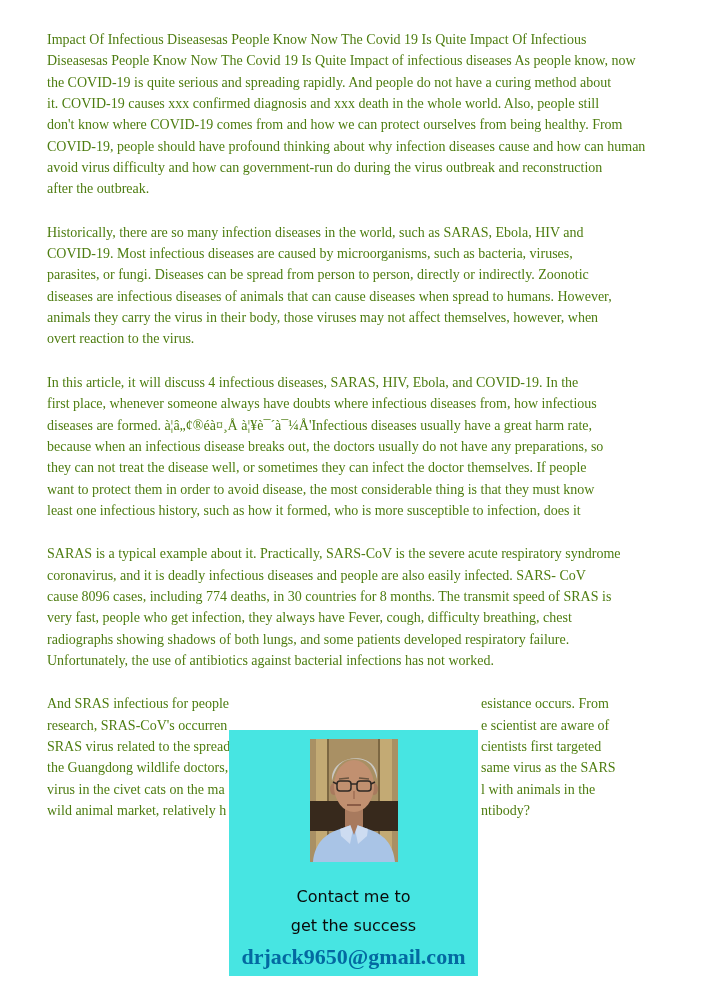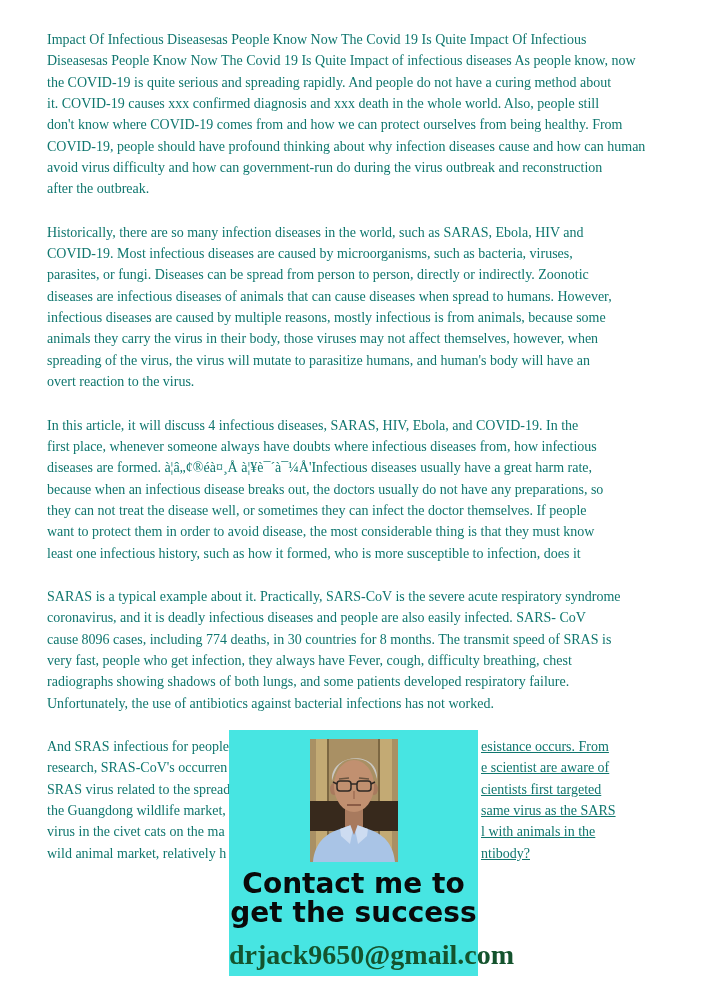--- a/index.html
+++ b/index.html
@@ -9,57 +9,56 @@
     position: relative;
     overflow: hidden;
     font-family: "Liberation Serif", serif;
   }
   .text-block {
     position: absolute;
     left: 47px; top: 29px;
     width: 630px;
     font-size: 14px;
     line-height: 21.35px;
-    color: #0f766e;
+    color: #4d7c0f;
   }
   .para { margin: 0 0 22px 0; }
   .para .line { white-space: nowrap; }
   .para .line.split { position: relative; }
   .frag-right {
     position: absolute;
     left: 434px; top: 0;
     white-space: nowrap;
-    text-decoration: underline;
   }
   .overlay {
     position: absolute;
     left: 229px; top: 730px;
     width: 249px; height: 246px;
     z-index: 10;
     text-align: center;
   }
   .avatar {
     display: block;
     width: 88px; height: 123px;
     margin: 9px auto 0 auto;
   }
   .contact-text {
-    margin-top: 7px;
+    margin-top: 20px;
     font-family: "DejaVu Sans", sans-serif;
-    font-weight: 700;
-    font-size: 28px;
+    font-weight: 400;
+    font-size: 16px;
     line-height: 29px;
     color: #0a0a0a;
   }
   .email-text {
-    margin-top: 12px;
+    margin-top: 4px;
     font-family: "Liberation Serif", serif;
     font-weight: 700;
-    font-size: 28px;
-    color: #14532d;
+    font-size: 22px;
+    color: #0369a1;
   }
 </style>
 </head>
 <body>
 
 <div class="text-block">
   <div class="para">
       <div class="line">Impact Of Infectious Diseasesas People Know Now The Covid 19 Is Quite Impact Of Infectious</div>
       <div class="line">Diseasesas People Know Now The Covid 19 Is Quite Impact of infectious diseases As people know, now</div>
       <div class="line">the COVID-19 is quite serious and spreading rapidly. And people do not have a curing method about</div>
@@ -67,23 +66,21 @@
       <div class="line">don't know where COVID-19 comes from and how we can protect ourselves from being healthy. From</div>
       <div class="line">COVID-19, people should have profound thinking about why infection diseases cause and how can human</div>
       <div class="line">avoid virus difficulty and how can government-run do during the virus outbreak and reconstruction</div>
       <div class="line">after the outbreak.</div>
     </div>
   <div class="para">
       <div class="line">Historically, there are so many infection diseases in the world, such as SARAS, Ebola, HIV and</div>
       <div class="line">COVID-19. Most infectious diseases are caused by microorganisms, such as bacteria, viruses,</div>
       <div class="line">parasites, or fungi. Diseases can be spread from person to person, directly or indirectly. Zoonotic</div>
       <div class="line">diseases are infectious diseases of animals that can cause diseases when spread to humans. However,</div>
-      <div class="line">infectious diseases are caused by multiple reasons, mostly infectious is from animals, because some</div>
       <div class="line">animals they carry the virus in their body, those viruses may not affect themselves, however, when</div>
-      <div class="line">spreading of the virus, the virus will mutate to parasitize humans, and human's body will have an</div>
       <div class="line">overt reaction to the virus.</div>
     </div>
   <div class="para">
       <div class="line">In this article, it will discuss 4 infectious diseases, SARAS, HIV, Ebola, and COVID-19. In the</div>
       <div class="line">first place, whenever someone always have doubts where infectious diseases from, how infectious</div>
       <div class="line">diseases are formed. à¦â„¢®éà¤¸Å à¦¥è¯´à¯¼Å'Infectious diseases usually have a great harm rate,</div>
       <div class="line">because when an infectious disease breaks out, the doctors usually do not have any preparations, so</div>
       <div class="line">they can not treat the disease well, or sometimes they can infect the doctor themselves. If people</div>
       <div class="line">want to protect them in order to avoid disease, the most considerable thing is that they must know</div>
       <div class="line">least one infectious history, such as how it formed, who is more susceptible to infection, does it</div>
@@ -93,21 +90,21 @@
       <div class="line">coronavirus, and it is deadly infectious diseases and people are also easily infected. SARS- CoV</div>
       <div class="line">cause 8096 cases, including 774 deaths, in 30 countries for 8 months. The transmit speed of SRAS is</div>
       <div class="line">very fast, people who get infection, they always have Fever, cough, difficulty breathing, chest</div>
       <div class="line">radiographs showing shadows of both lungs, and some patients developed respiratory failure.</div>
       <div class="line">Unfortunately, the use of antibiotics against bacterial infections has not worked.</div>
     </div>
   <div class="para">
       <div class="line split"><span class="frag-left">And SRAS infectious for people</span><span class="frag-right">esistance occurs. From</span></div>
       <div class="line split"><span class="frag-left">research, SRAS-CoV's occurren</span><span class="frag-right">e scientist are aware of</span></div>
       <div class="line split"><span class="frag-left">SRAS virus related to the spread</span><span class="frag-right">cientists first targeted</span></div>
-      <div class="line split"><span class="frag-left">the Guangdong wildlife market,</span><span class="frag-right">same virus as the SARS</span></div>
+      <div class="line split"><span class="frag-left">the Guangdong wildlife doctors,</span><span class="frag-right">same virus as the SARS</span></div>
       <div class="line split"><span class="frag-left">virus in the civet cats on the ma</span><span class="frag-right">l with animals in the</span></div>
       <div class="line split"><span class="frag-left">wild animal market, relatively h</span><span class="frag-right">ntibody?</span></div>
     </div>
 </div>
 
 <div class="overlay" style="background-color: rgb(71, 229, 226);">
   <svg class="avatar" viewBox="0 0 88 123" xmlns="http://www.w3.org/2000/svg">
 
     <rect x="0" y="0" width="88" height="123" fill="#a99064"></rect>
     <rect x="6" y="0" width="12" height="123" fill="#c3aa74"></rect>

